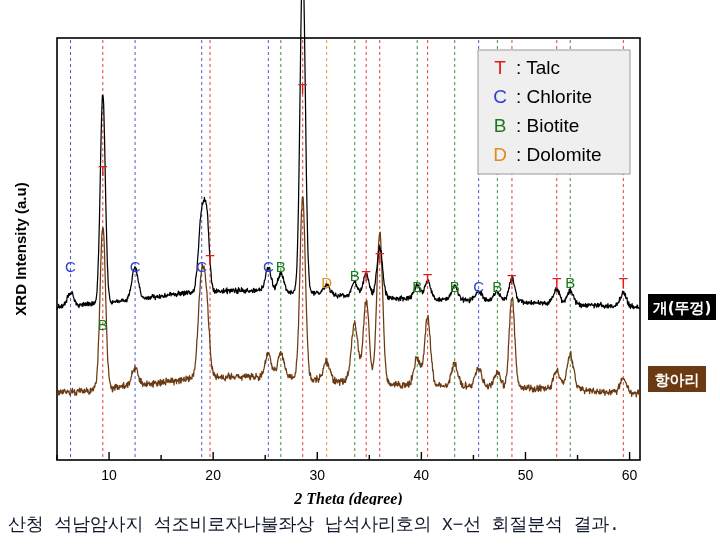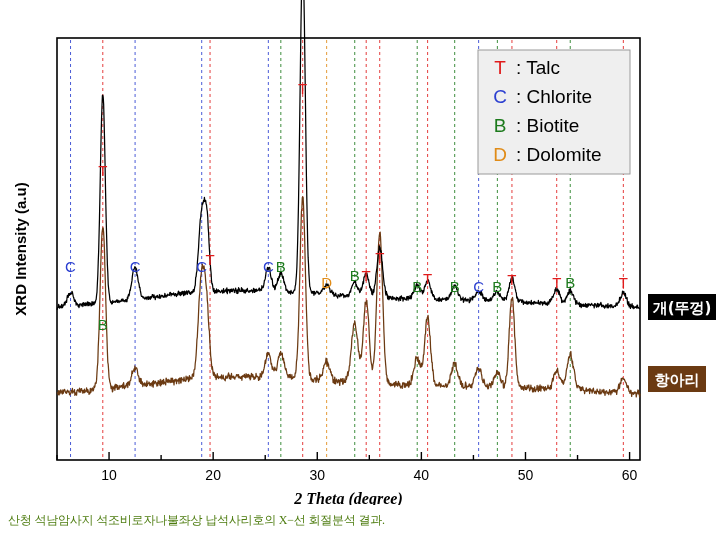--- a/index.html
+++ b/index.html
@@ -17,23 +17,23 @@
   #figure {
     position: absolute;
     left: 0; top: 0;
     width: 720px;
     height: 505px;
   }
   #caption {
     position: absolute;
     left: 8px;
     top: 512px;
-    font-size: 12px;
-    color: #4d7c0f;
-    font-family: Liberation Serif, serif;
+    font-size: 18px;
+    color: #0f172a;
+    font-family: Liberation Mono, monospace;
     letter-spacing: -0.2px;
   }
   svg { display: block; }
   .tick { stroke: #000; stroke-width: 1.4; }
   .ticklabel {
     font-family: "Liberation Sans", sans-serif;
     font-size: 14px;
     fill: #000;
     text-anchor: middle;
   }

